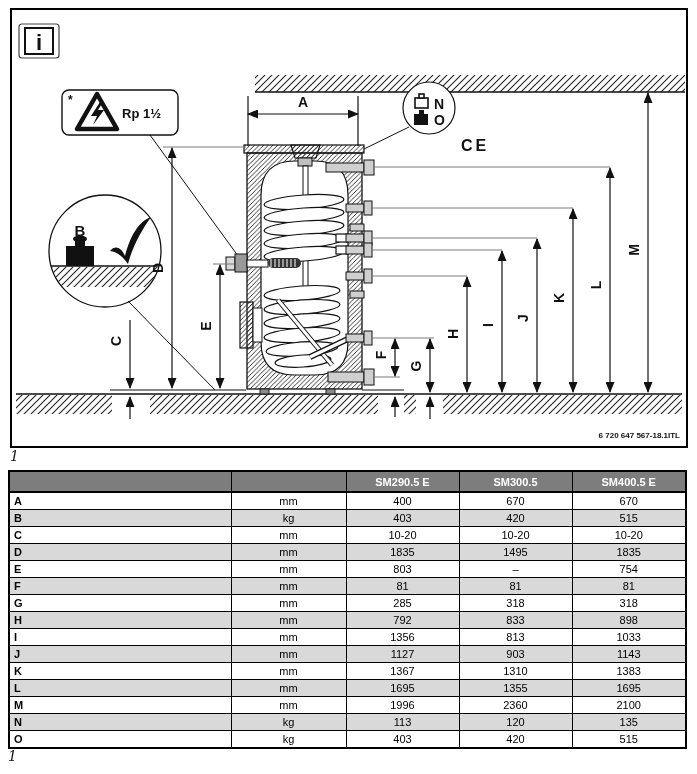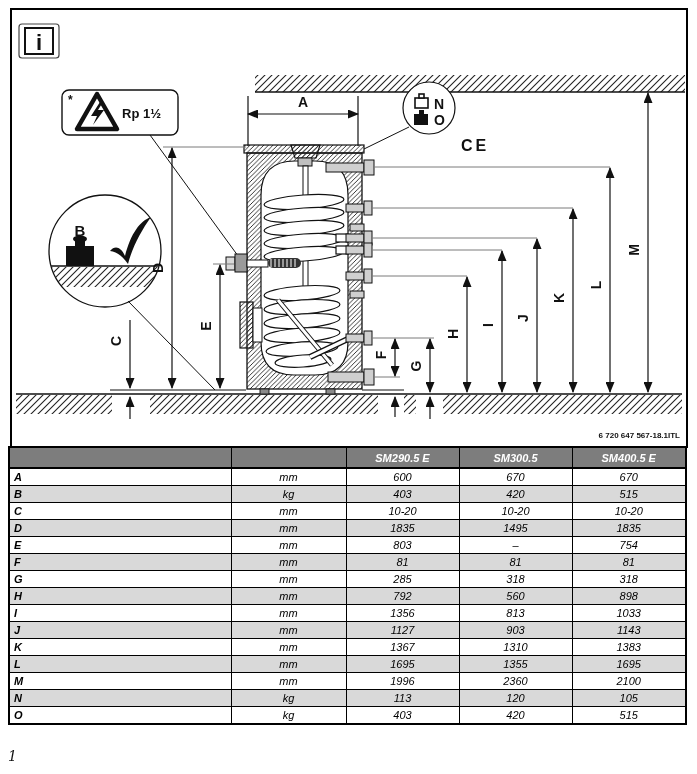--- a/index.html
+++ b/index.html
@@ -3,22 +3,22 @@
 <meta charset="utf-8">
 <style>
   html,body{margin:0;padding:0;background:#e8e8e8;}
   .page{position:relative;width:697px;height:774px;background:#ffffff;margin:0 auto;
         font-family:"Liberation Sans",sans-serif;overflow:hidden;}
   .figure-svg{position:absolute;left:0;top:0;}
   .fig-caption{position:absolute;left:10px;top:448px;font-family:"DejaVu Serif",serif;
         font-style:italic;font-size:14px;color:#111;}
   .tbl-caption{position:absolute;left:8px;top:748px;font-family:"DejaVu Serif",serif;
         font-style:italic;font-size:14px;color:#111;}
-  table.spec{position:absolute;left:8px;top:446px;width:677px;border-collapse:collapse;
-        table-layout:fixed;border:2px solid #000;font-style:italic;}
+  table.spec{position:absolute;left:8px;top:470px;width:677px;border-collapse:collapse;
+        table-layout:fixed;border:2px solid #000;}
   table.spec th, table.spec td{border:1px solid #000;font-size:11px;padding:0 4px;
         height:16px;line-height:14px;color:#000;}
   table.spec thead th{background:#7d7d7d;color:#fff;font-weight:bold;height:19px;
         text-align:center;border-bottom:2px solid #000;}
   table.spec td.c-key{text-align:left;font-weight:bold;}
   table.spec td.c-val{text-align:center;font-weight:normal;}
   table.spec tr.alt{background:#d9d9d9;}
   text{fill:#111;}
   .dimlbl{font-family:"Liberation Sans",sans-serif;font-size:14px;font-weight:bold;}
   .small-star{font-size:12px;font-weight:bold;}
@@ -260,21 +260,21 @@
         <th></th>
         <th>SM290.5 E</th>
         <th>SM300.5</th>
         <th>SM400.5 E</th>
       </tr>
     </thead>
     <tbody>
         <tr>
           <td class="c-key">A</td>
           <td class="c-val">mm</td>
-          <td class="c-val">600</td>
+          <td class="c-val">400</td>
           <td class="c-val">670</td>
           <td class="c-val">670</td>
         </tr>
         <tr class="alt">
           <td class="c-key">B</td>
           <td class="c-val">kg</td>
           <td class="c-val">403</td>
           <td class="c-val">420</td>
           <td class="c-val">515</td>
         </tr>
@@ -310,21 +310,21 @@
           <td class="c-key">G</td>
           <td class="c-val">mm</td>
           <td class="c-val">285</td>
           <td class="c-val">318</td>
           <td class="c-val">318</td>
         </tr>
         <tr class="alt">
           <td class="c-key">H</td>
           <td class="c-val">mm</td>
           <td class="c-val">792</td>
-          <td class="c-val">560</td>
+          <td class="c-val">833</td>
           <td class="c-val">898</td>
         </tr>
         <tr>
           <td class="c-key">I</td>
           <td class="c-val">mm</td>
           <td class="c-val">1356</td>
           <td class="c-val">813</td>
           <td class="c-val">1033</td>
         </tr>
         <tr class="alt">
@@ -353,21 +353,21 @@
           <td class="c-val">mm</td>
           <td class="c-val">1996</td>
           <td class="c-val">2360</td>
           <td class="c-val">2100</td>
         </tr>
         <tr class="alt">
           <td class="c-key">N</td>
           <td class="c-val">kg</td>
           <td class="c-val">113</td>
           <td class="c-val">120</td>
-          <td class="c-val">105</td>
+          <td class="c-val">135</td>
         </tr>
         <tr>
           <td class="c-key">O</td>
           <td class="c-val">kg</td>
           <td class="c-val">403</td>
           <td class="c-val">420</td>
           <td class="c-val">515</td>
         </tr>
       </tbody>
   </table>

